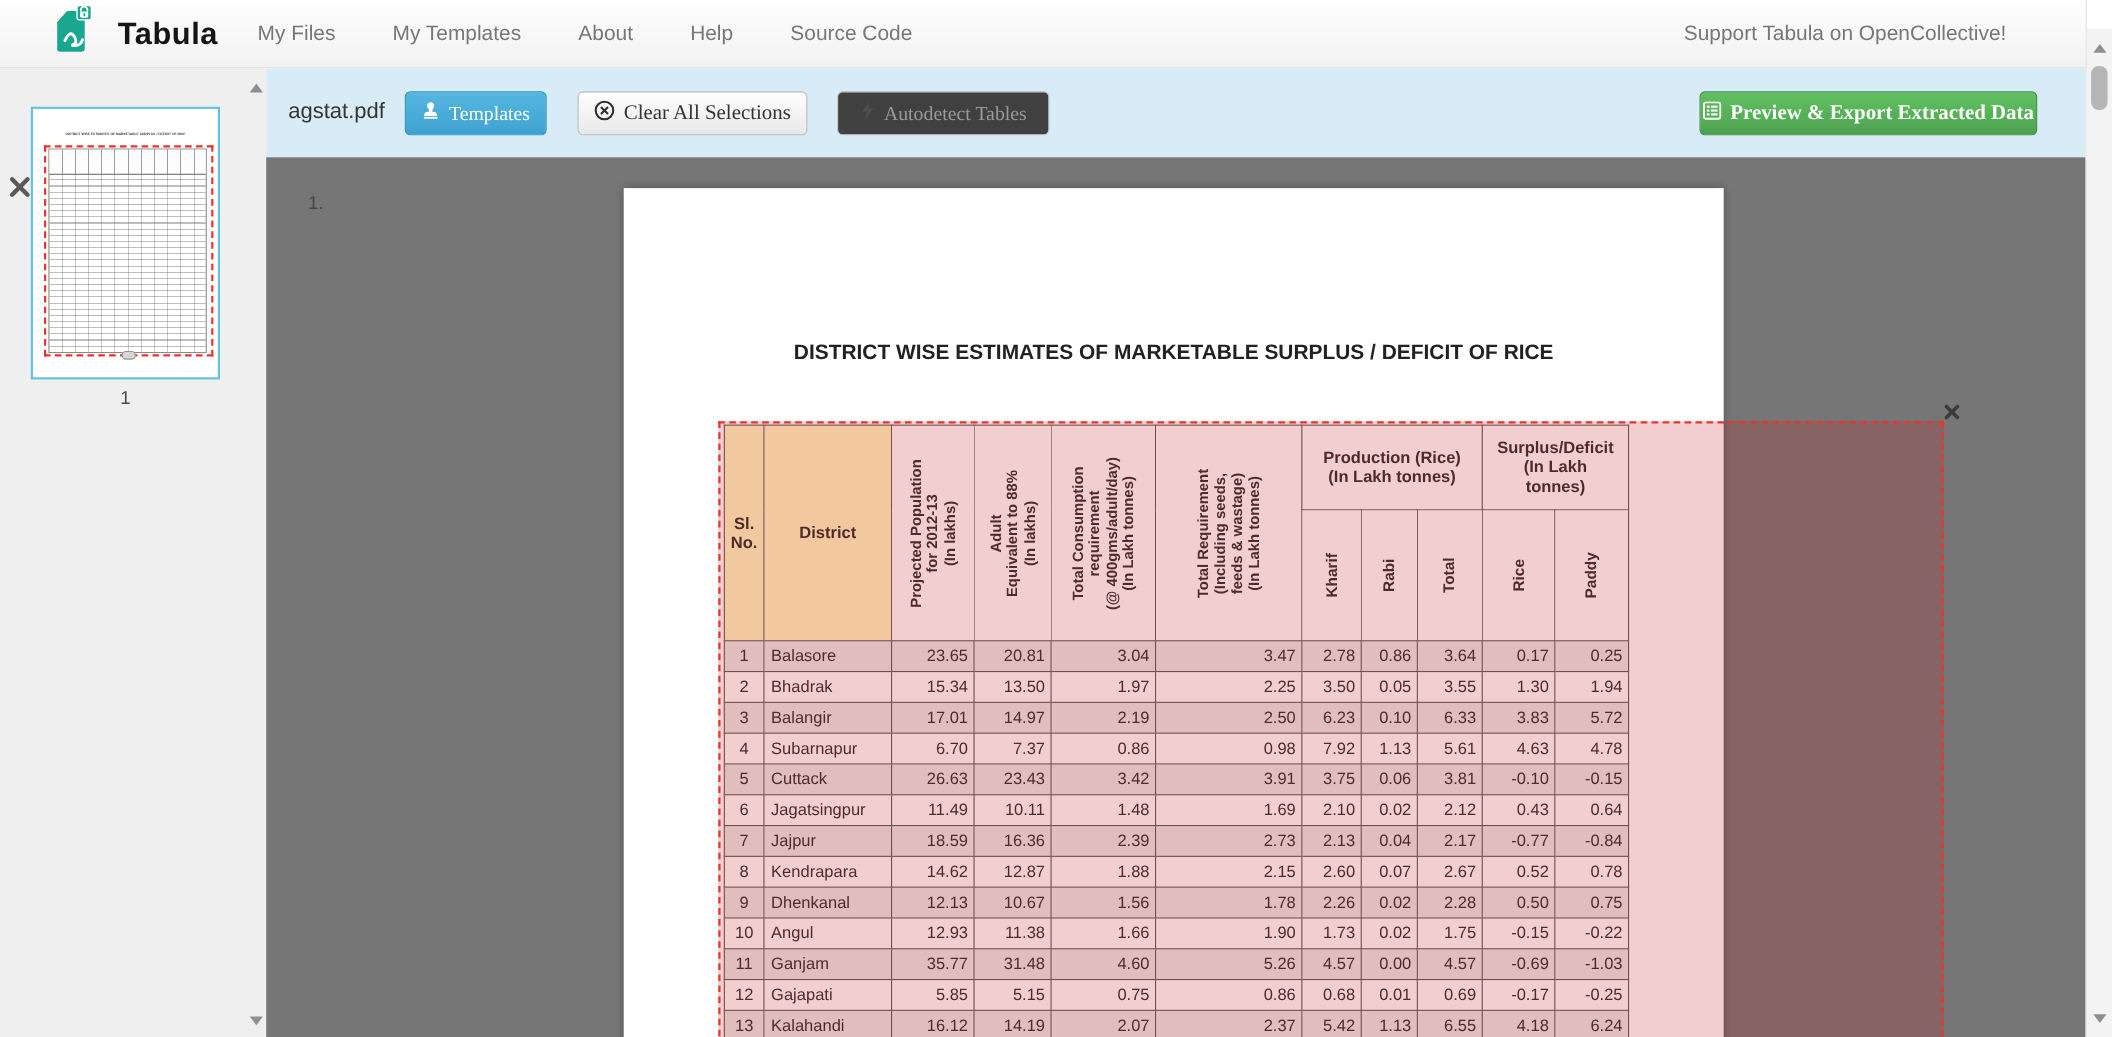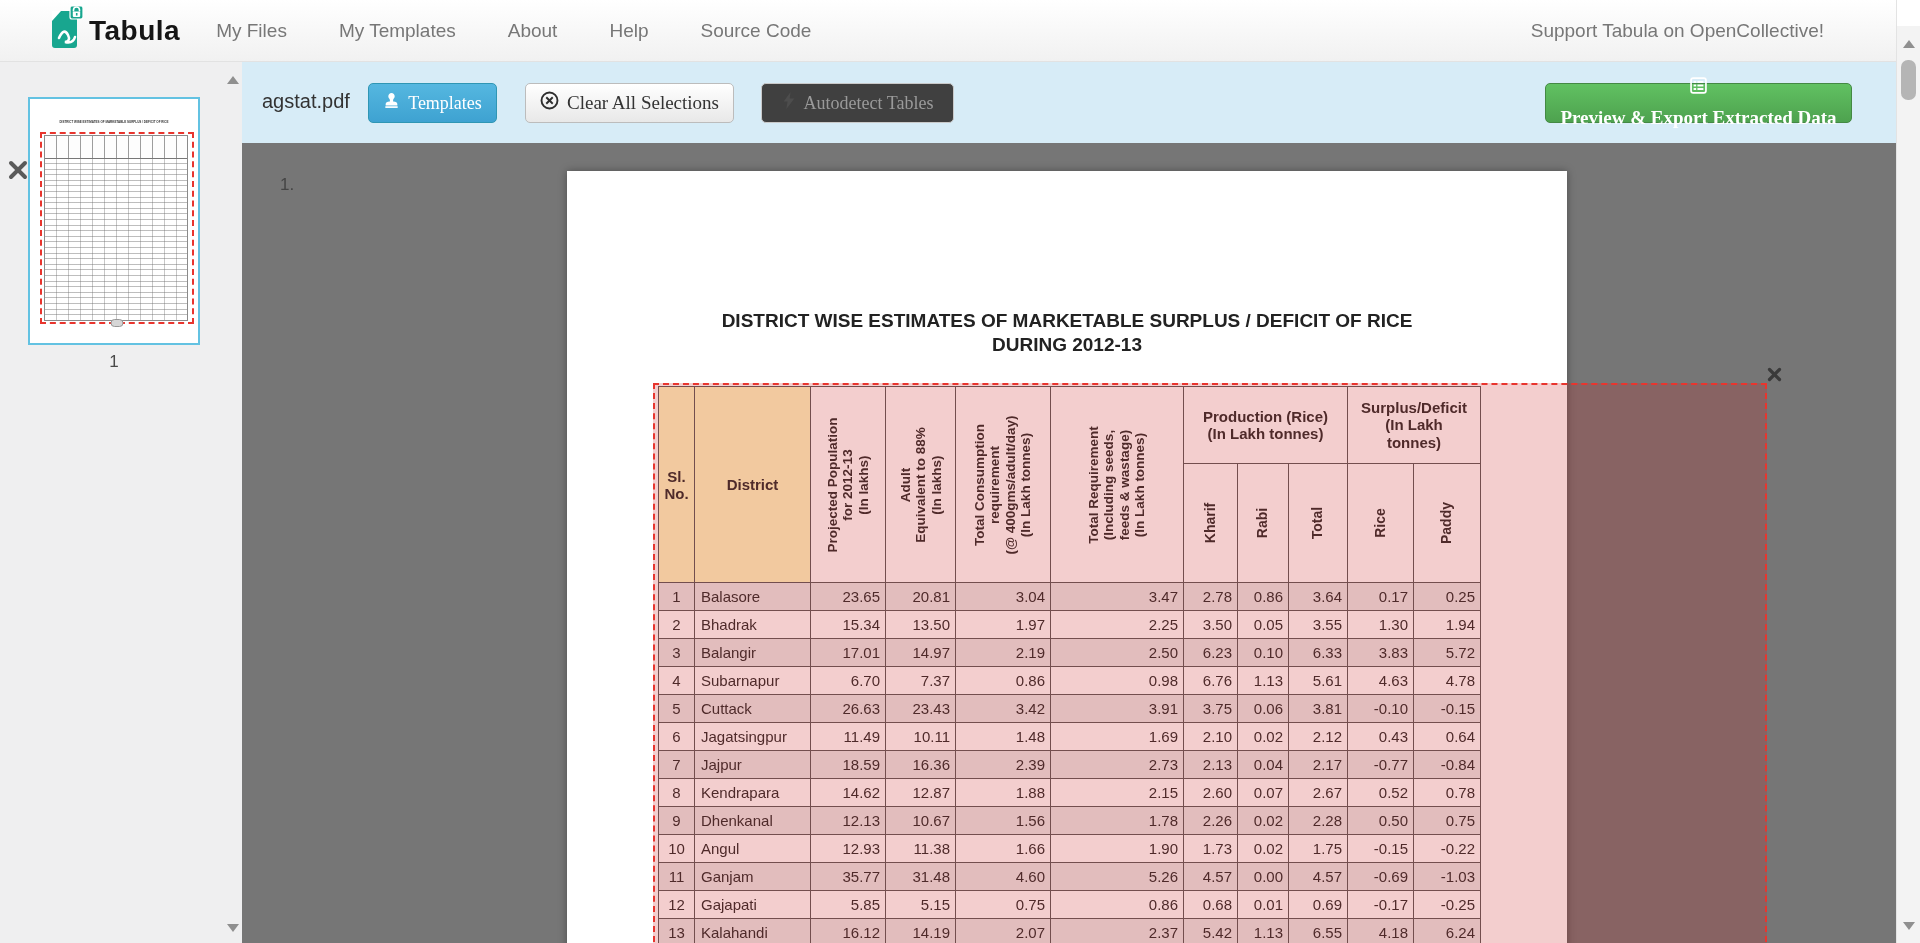--- a/index.html
+++ b/index.html
@@ -4,21 +4,21 @@
 <style>
   * { margin:0; padding:0; box-sizing:border-box; }
   html,body { width:1920px; height:943px; overflow:hidden; background:#fff;
               font-family:"Liberation Sans", sans-serif; }
 
   
   #navbar { position:absolute; left:0; top:0; width:1920px; height:62px;
             background:linear-gradient(#ffffff,#f1f1f1);
             border-bottom:1px solid #e2e2e2; display:flex; align-items:center; }
   #brand-wrap { display:flex; align-items:center; margin-left:46px; cursor:pointer; }
-  #brand { font-size:28px; font-weight:bold; color:#151515; margin-left:3px; letter-spacing:0.5px; }
+  #brand { font-size:28px; font-weight:bold; color:#151515; margin-left:21px; letter-spacing:0.5px; }
   #nav-links { display:flex; margin-left:36px; gap:52px; }
   .nav-link { font-size:19px; color:#777; cursor:pointer; white-space:nowrap; }
   #support-link { position:absolute; right:96px; top:20px; font-size:19px; color:#777; cursor:pointer; }
 
   
   #sidebar { position:absolute; left:0; top:62px; width:242px; height:881px; background:#efeff0; }
   #thumb-close { position:absolute; left:8px; top:98px; width:20px; height:20px; cursor:pointer; }
   #thumbnail { position:absolute; left:28px; top:35px; width:172px; height:248px;
                background:#fff; border:2px solid #63c2e2; cursor:pointer; }
   .thumb-title { position:absolute; top:22px; left:8%; width:84%; font-size:3px; font-weight:bold;
@@ -50,21 +50,21 @@
             display:flex; align-items:center; justify-content:center; gap:8px;
             cursor:pointer; white-space:nowrap;
             font-family:Liberation Serif, serif; }
   #btn-templates { left:126px; width:129px; color:#fff; border:1px solid #2f96b4;
                    background:linear-gradient(#55b7e0,#3ea2d1); font-size:18px; }
   #btn-clear { left:283px; width:209px; color:#333; border:1px solid #bcbcbc;
                background:linear-gradient(#ffffff,#e8e8e8); }
   #btn-autodetect { left:519px; width:193px; color:#9a9a9a; border:1px solid #c9c9c9;
                     background:#404040; font-size:18px; cursor:default; }
   #btn-export { left:1303px; width:307px; color:#fff; border:1px solid #448944;
-                background:linear-gradient(#61c162,#4ea24f); font-weight:bold; font-size:19px;flex-direction:column; }
+                background:linear-gradient(#61c162,#4ea24f); font-weight:bold; font-size:19px; }
 
   
   #main { position:absolute; left:242px; top:143px; width:1654px; height:800px;
           background:#767676; overflow:hidden; }
   #page-label { position:absolute; left:38px; top:32px; font-size:17px; color:#454545; }
   #pdf-page { position:absolute; left:325px; top:28px; width:1000px; height:980px;
               background:#fff; box-shadow:0 0 8px rgba(0,0,0,.35); cursor:crosshair; }
   #doc-title { position:absolute; left:0; top:138px; width:100%; text-align:center;
                font-weight:bold; font-size:19px; color:#222; line-height:24px; }
 
@@ -198,21 +198,20 @@
     <span>Preview &amp; Export Extracted Data</span>
   </div>
 </div>
 
 <div id="main">
   <span id="page-label">1.</span>
 
   <div id="pdf-page">
     <div id="doc-title">
       <div>DISTRICT WISE ESTIMATES OF MARKETABLE SURPLUS / DEFICIT OF RICE</div>
-      <div>DURING 2012-13</div>
     </div>
 
     <table id="doc-table">
       <colgroup>
         <col style="width:36px">
           <col style="width:116px">
           <col style="width:75px">
           <col style="width:70px">
         <col style="width:95px">
           <col style="width:133px">
@@ -295,21 +294,21 @@
             <td class="c-num">3.83</td>
             <td class="c-num">5.72</td>
           </tr>
           <tr>
             <td class="c-sl">4</td>
             <td class="c-dist">Subarnapur</td>
             <td class="c-num">6.70</td>
             <td class="c-num">7.37</td>
             <td class="c-num">0.86</td>
             <td class="c-num">0.98</td>
-            <td class="c-num">6.76</td>
+            <td class="c-num">7.92</td>
             <td class="c-num">1.13</td>
             <td class="c-num">5.61</td>
             <td class="c-num">4.63</td>
             <td class="c-num">4.78</td>
           </tr>
           <tr>
             <td class="c-sl">5</td>
             <td class="c-dist">Cuttack</td>
             <td class="c-num">26.63</td>
             <td class="c-num">23.43</td>

